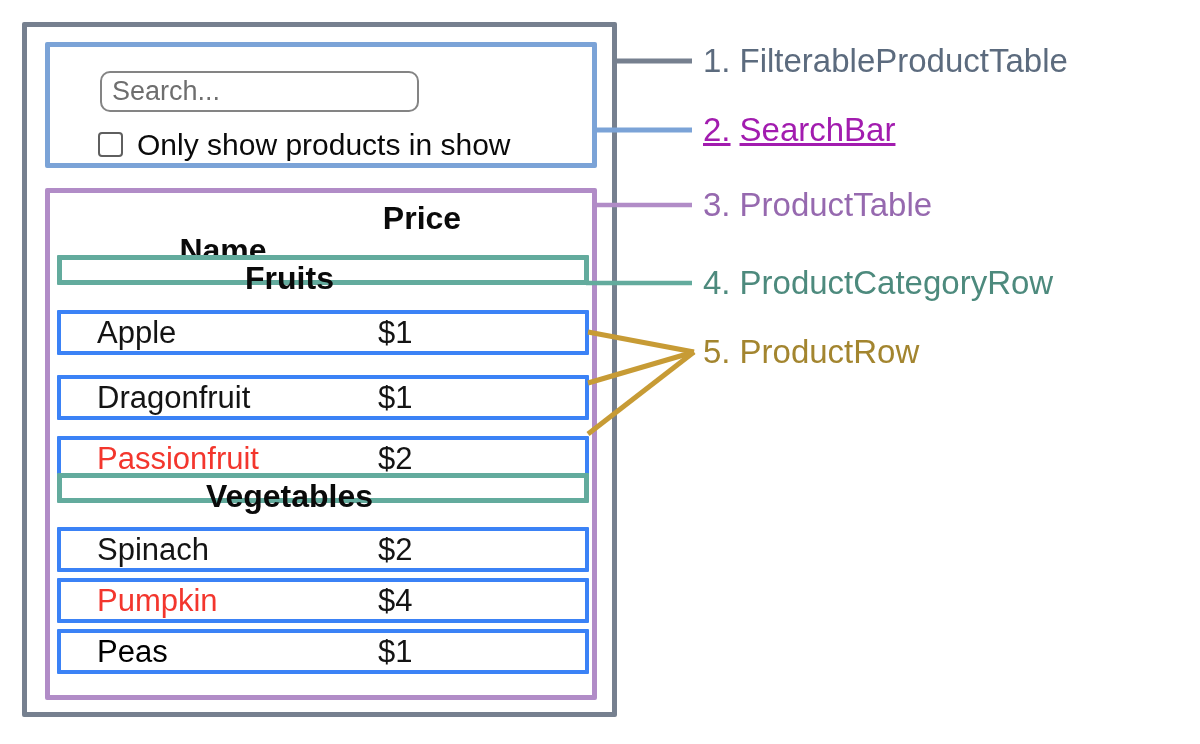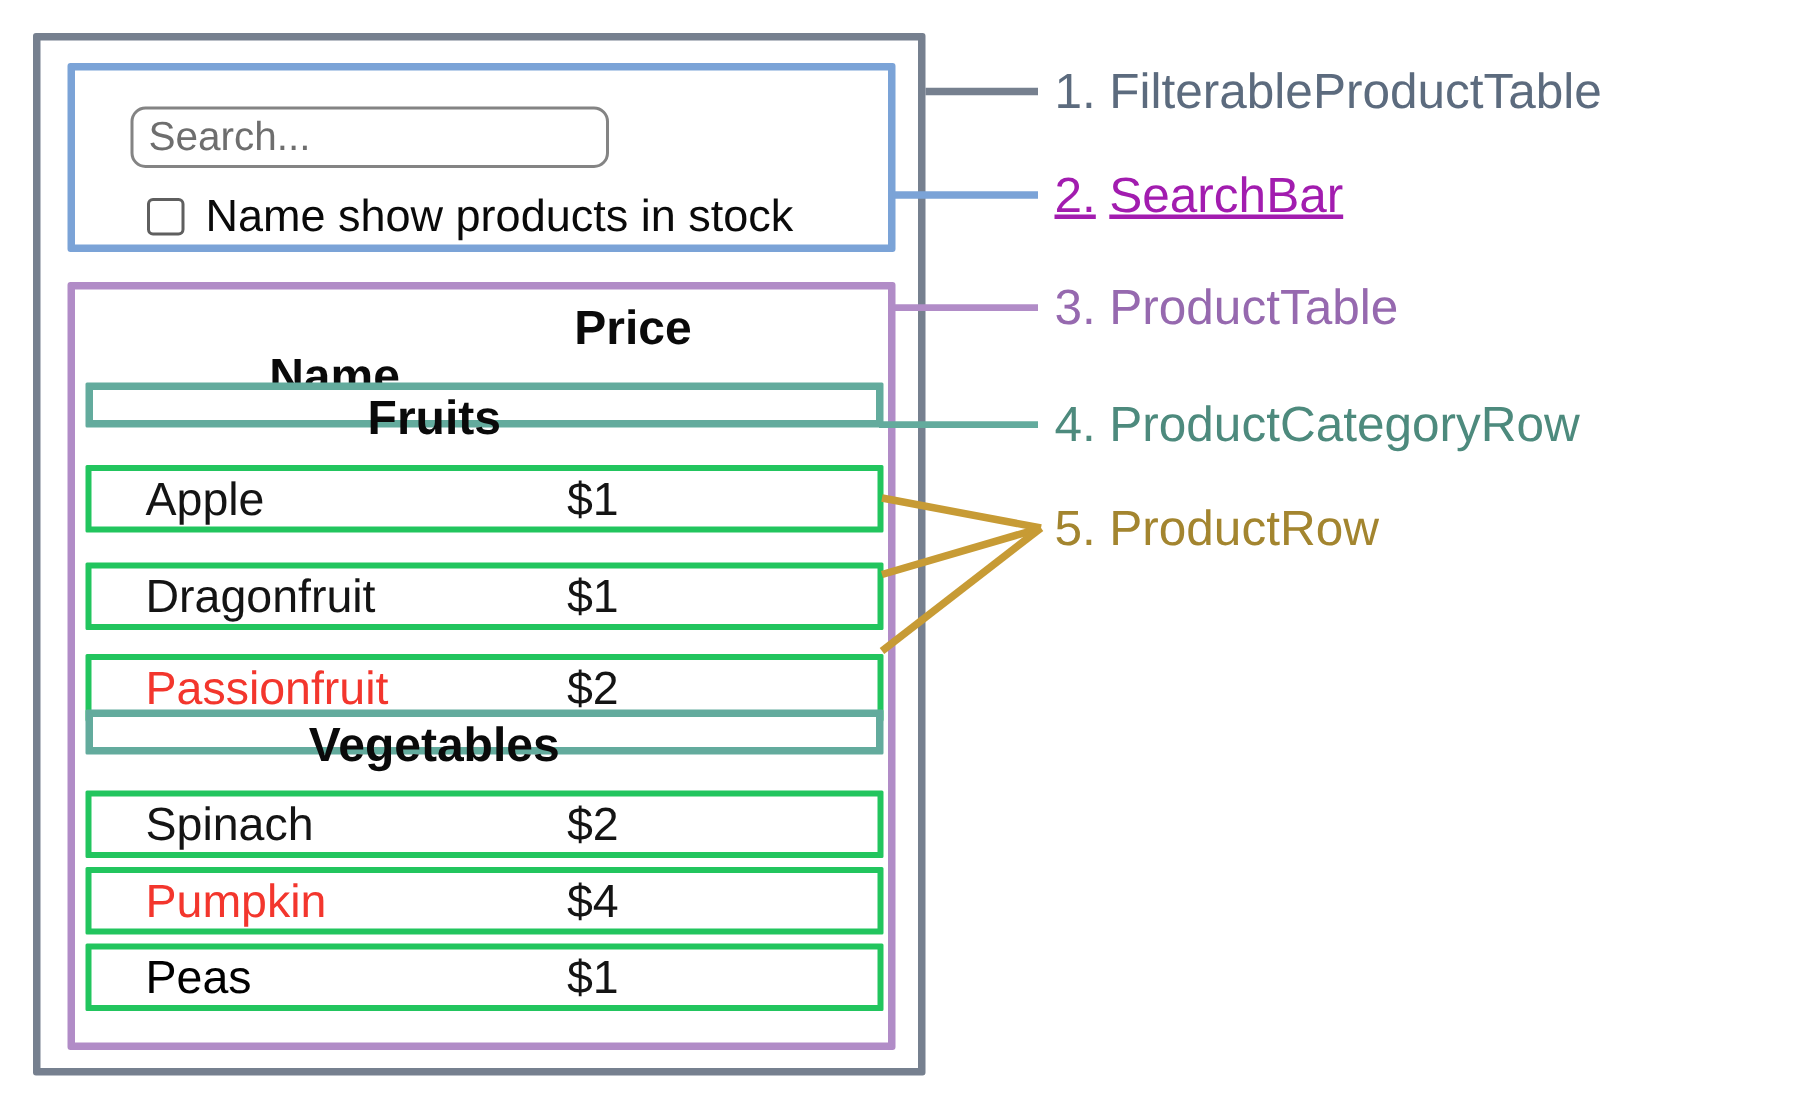--- a/index.html
+++ b/index.html
@@ -9,37 +9,37 @@
   }
   .abs{position:absolute;box-sizing:border-box;}
 
   
   .outer-box{left:22px;top:22px;width:595px;height:695px;border:5px solid #76808f;border-radius:2px;}
   .search-box{left:45px;top:42px;width:552px;height:126px;border:5px solid #7ba3d7;border-radius:2px;background:#fff;}
   .table-box{left:45px;top:188px;width:552px;height:512px;border:5px solid #b18cc7;border-radius:2px;background:#fff;}
 
   
   .search-input{
-    left:87px;top:71px;width:319px;height:41px;border:2px solid #848484;border-radius:10px;
+    left:100px;top:71px;width:319px;height:41px;border:2px solid #848484;border-radius:10px;
     padding:0 10px;font-size:27px;color:#333;font-family:"Liberation Sans",sans-serif;outline:none;background:#fff;
   }
   .search-input::placeholder{color:#6e6e6e;opacity:1;}
   .checkbox{left:98px;top:132px;width:25px;height:25px;border:2px solid #5f5f5f;border-radius:4px;background:#fff;}
   .checkbox-label{left:137px;top:128px;font-size:30px;color:#0a0a0a;white-space:nowrap;}
 
   
   .th{top:200px;width:200px;height:36px;font-size:32px;font-weight:bold;color:#0a0a0a;text-align:center;line-height:36px;}
   .th-name{left:123px;margin-top:32px;}
   .th-price{left:322px;}
 
   
   .row{left:57px;width:532px;background:#fff;}
   .cat-row{height:30px;border:5px solid #63ab9d;border-radius:1px;}
   .cat-row .cat-text{position:absolute;left:0;top:0;width:455px;height:37px;line-height:37px;text-align:center;font-size:32px;font-weight:bold;color:#0a0a0a;}
-  .prod-row{height:45px;border:4px solid #22c55e;border-radius:1px;}
+  .prod-row{height:45px;border:4px solid #3b82f6;border-radius:1px;}
   .prod-name{position:absolute;left:36px;top:0;height:37px;line-height:37px;font-size:31px;color:#141414;white-space:nowrap;}
   .prod-price{position:absolute;left:317px;top:0;height:37px;line-height:37px;font-size:31px;color:#141414;}
 
   .cat-fruits{top:255px;}
   .r-apple{top:310px;}
   .r-dragonfruit{top:375px;}
   .r-passionfruit{top:436px;}
   .cat-vegetables{top:473px;}
   .r-spinach{top:527px;}
   .r-pumpkin{top:578px;}
@@ -60,21 +60,21 @@
 </head>
 <body>
 
 <div class="canvas">
 
   <div class="abs outer-box"></div>
 
   <div class="abs search-box"></div>
   <input class="abs search-input" type="text" placeholder="Search..." style="">
   <div class="abs checkbox" role="checkbox" aria-checked="false"></div>
-  <div class="abs checkbox-label">Name show products in stock</div>
+  <div class="abs checkbox-label">Only show products in show</div>
 
   <div class="abs table-box"></div>
   <div class="abs th th-name">Name</div>
   <div class="abs th th-price">Price</div>
 
   <div class="abs row cat-row cat-fruits">
     <span class="cat-text">Fruits</span>
   </div>
 
   <div class="abs row prod-row r-apple">

